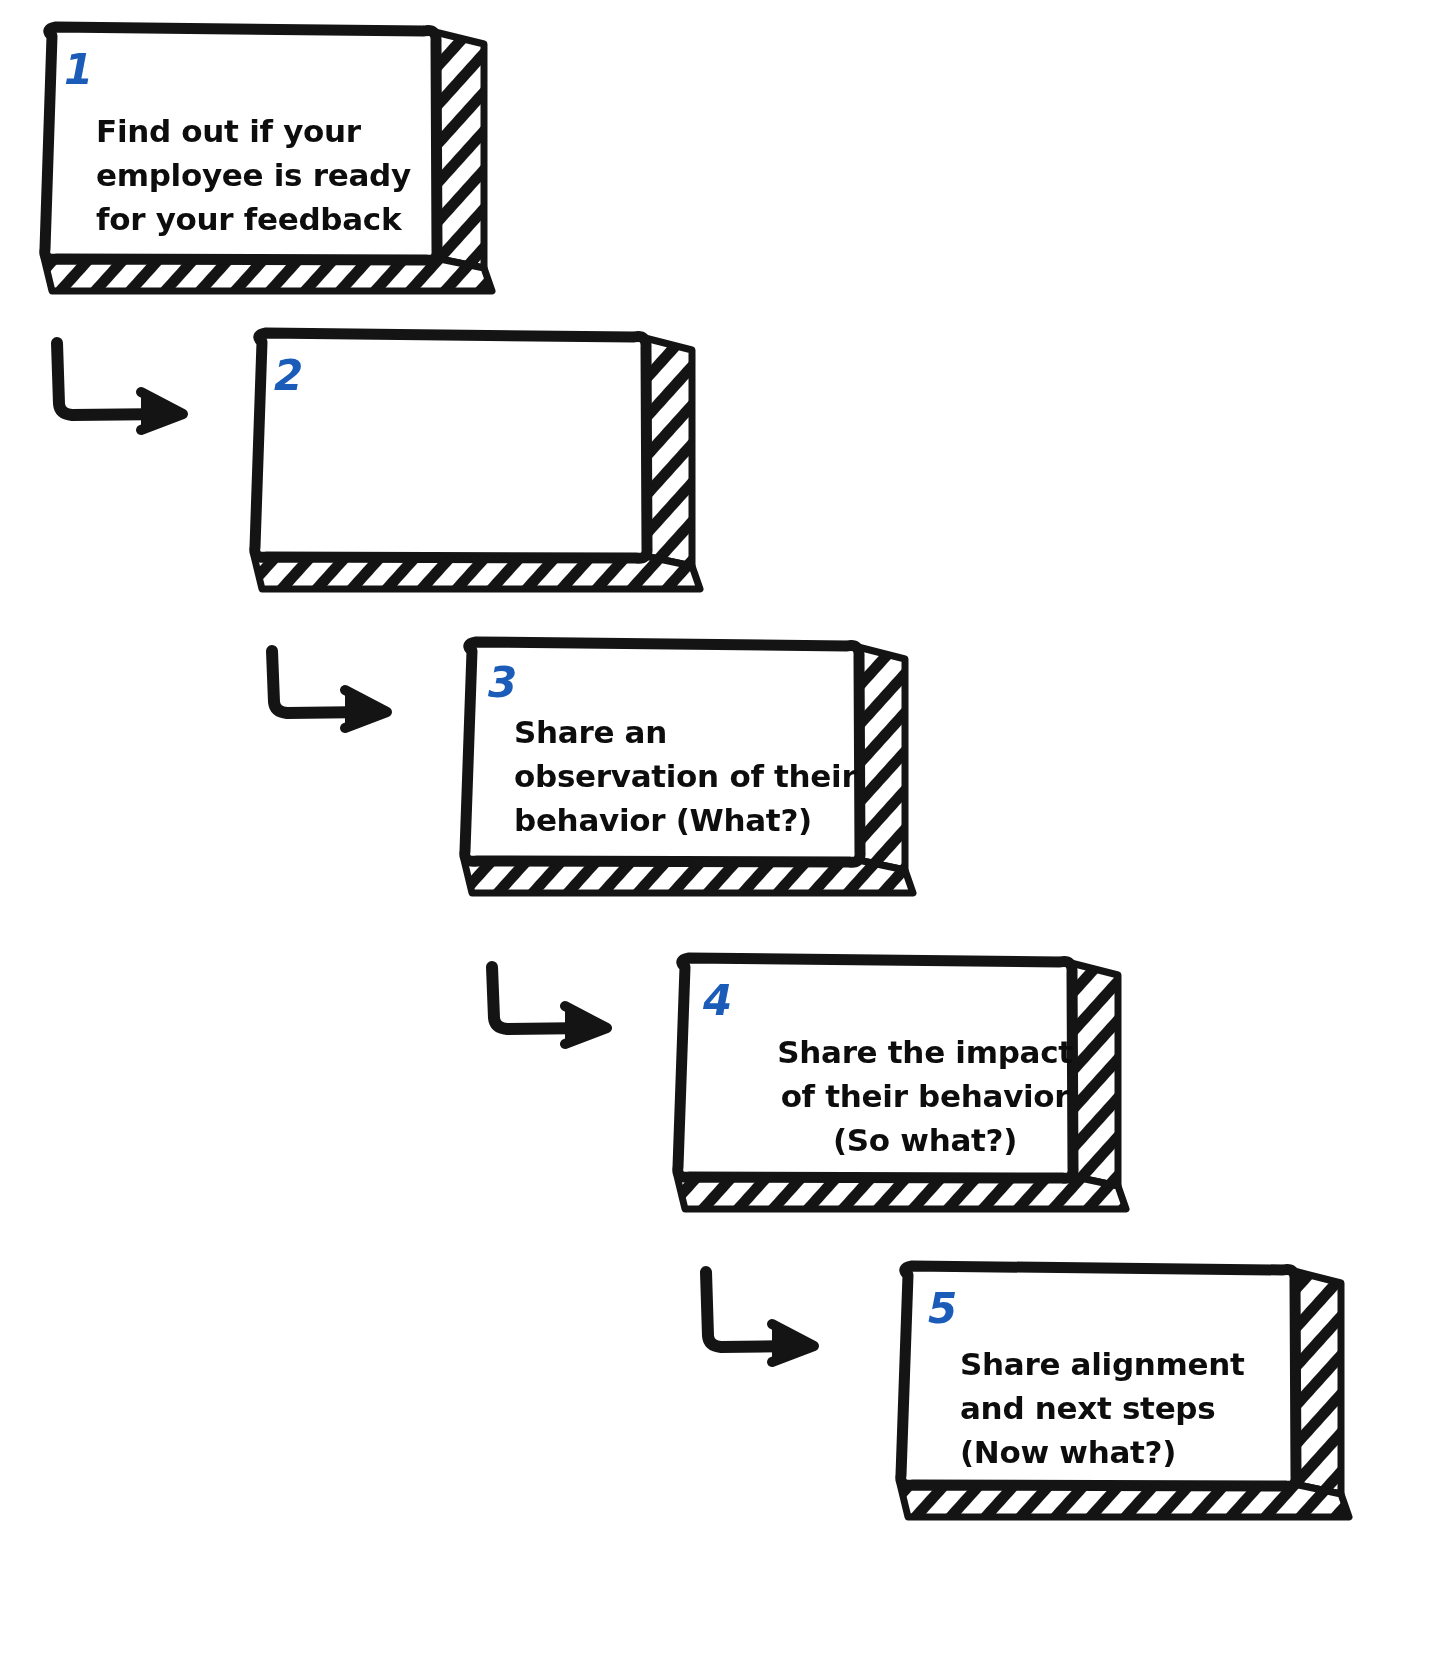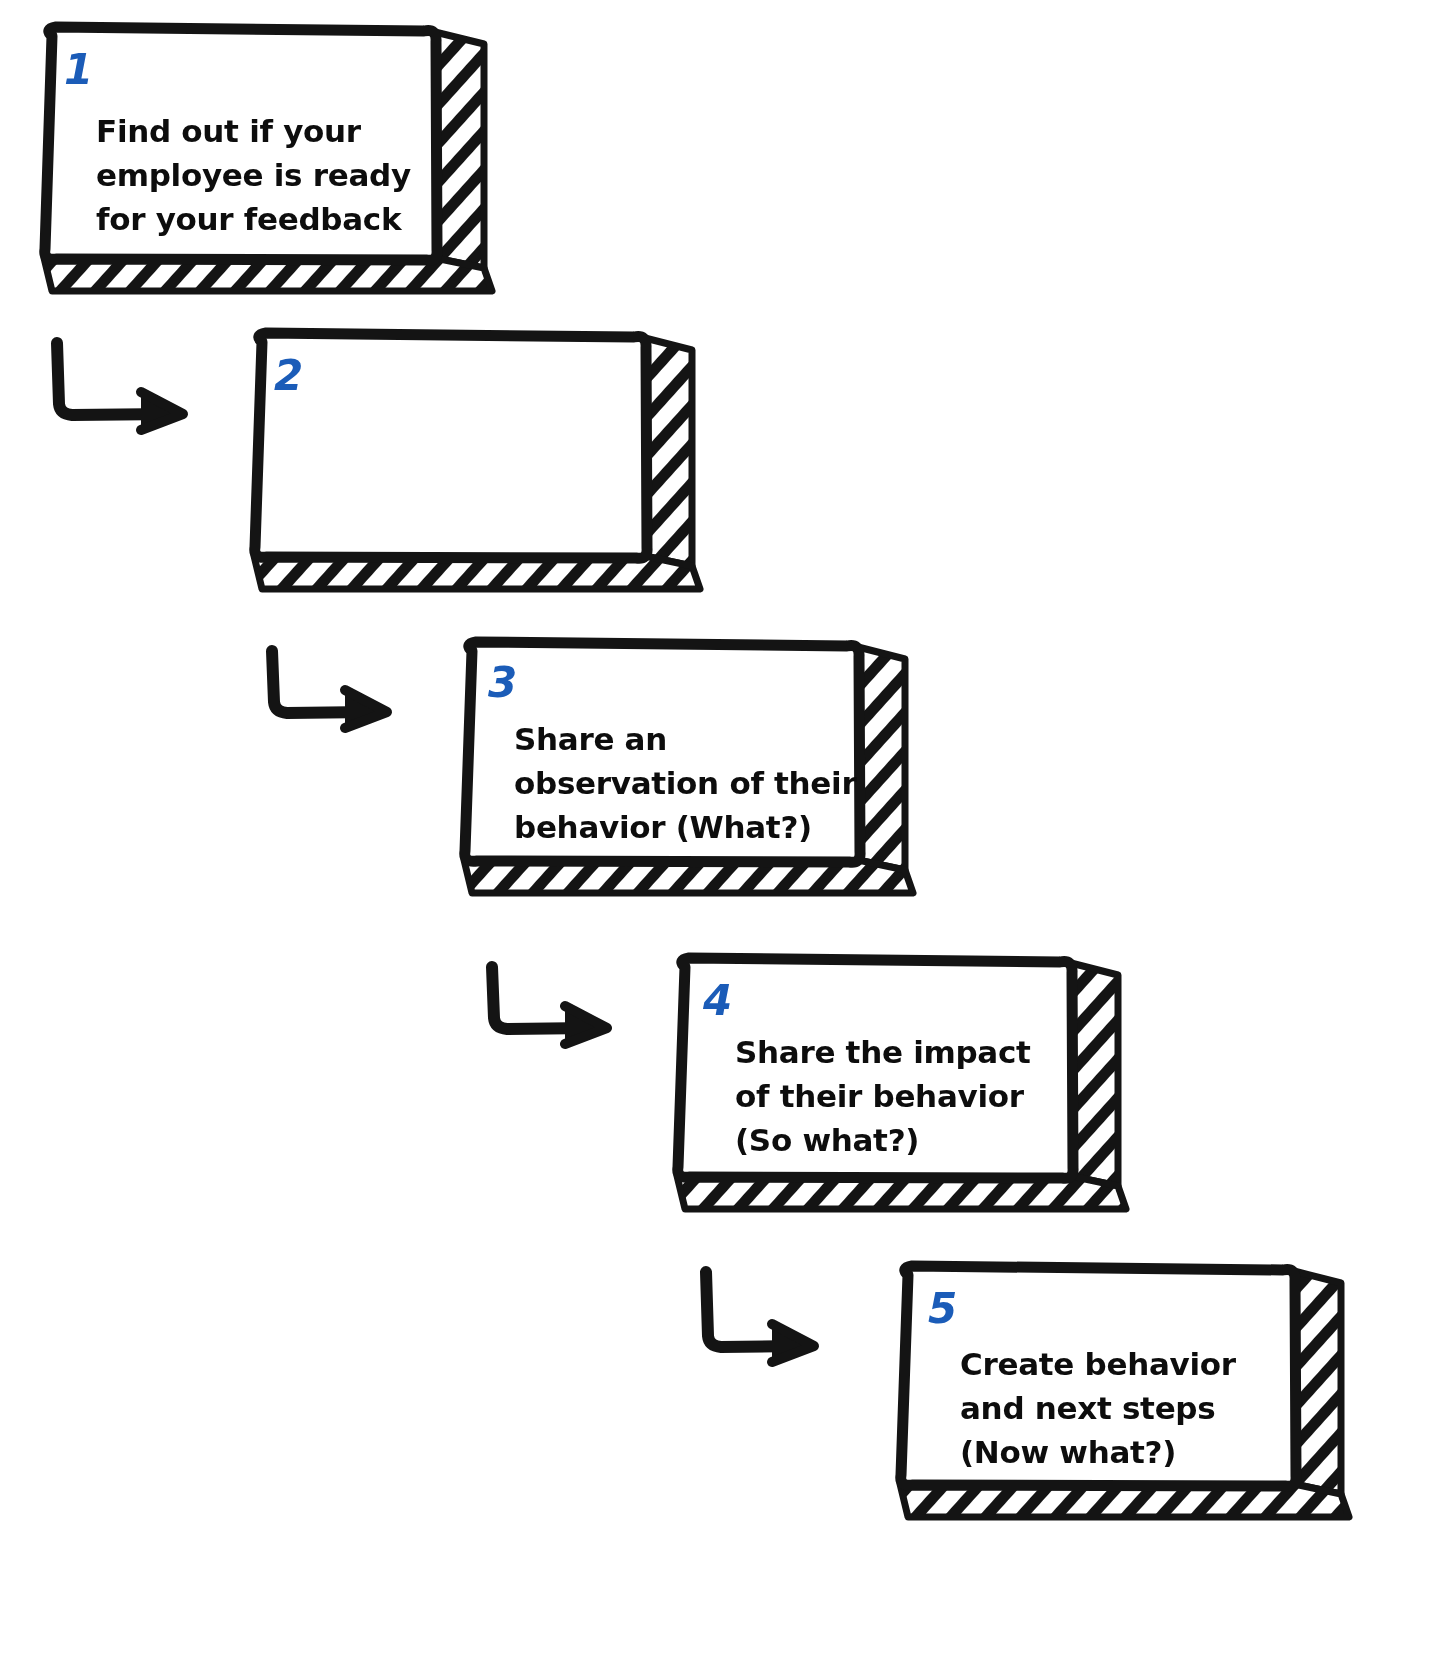--- a/index.html
+++ b/index.html
@@ -130,34 +130,34 @@
   </div>
 
   <div class="step-card" style="left:254px;top:333px;width:450px;height:262px;">
     <div class="card-hit" style="left:8px;top:4px;width:392px;height:224px;"></div>
     <div class="card-number" style="left:20px;top:22px;">2</div>
   </div>
 
   <div class="step-card" style="left:464px;top:642px;width:460px;height:258px;">
     <div class="card-hit" style="left:8px;top:4px;width:392px;height:218px;"></div>
     <div class="card-number" style="left:24px;top:20px;">3</div>
-    <div class="card-text" style="left:50px;top:68px;width:380px;margin-top:7px;">Share an
+    <div class="card-text" style="left:50px;top:68px;width:380px;">Share an
 observation of their
 behavior (What?)</div>
   </div>
 
   <div class="step-card" style="left:677px;top:958px;width:460px;height:258px;">
     <div class="card-hit" style="left:8px;top:4px;width:392px;height:218px;"></div>
     <div class="card-number" style="left:26px;top:22px;">4</div>
-    <div class="card-text" style="left:58px;top:72px;width:380px;">Share the impact
+    <div class="card-text" style="left:58px;top:72px;width:380px;text-align:center;">Share the impact
 of their behavior
 (So what?)</div>
   </div>
 
   <div class="step-card" style="left:900px;top:1266px;width:460px;height:258px;">
     <div class="card-hit" style="left:8px;top:4px;width:392px;height:218px;"></div>
     <div class="card-number" style="left:28px;top:22px;">5</div>
-    <div class="card-text" style="left:60px;top:76px;width:380px;">Create behavior
+    <div class="card-text" style="left:60px;top:76px;width:380px;">Share alignment
 and next steps
 (Now what?)</div>
   </div>
 
 </div>
 
 </body></html>

